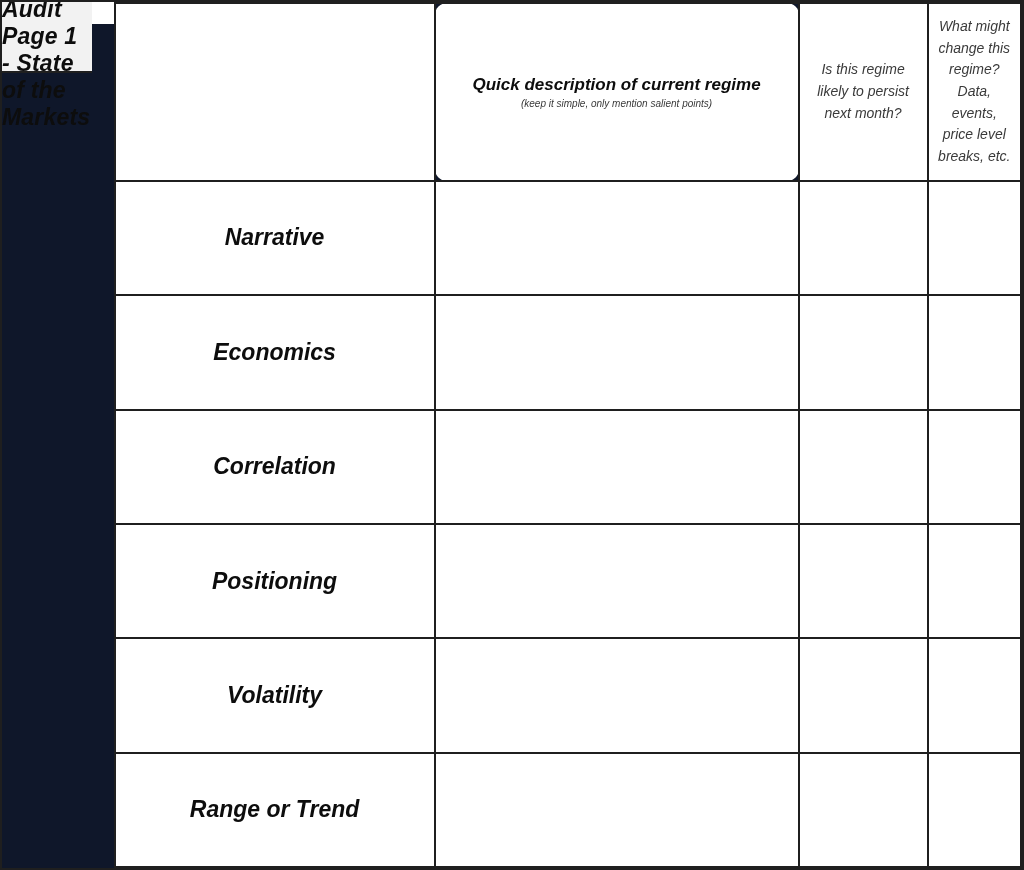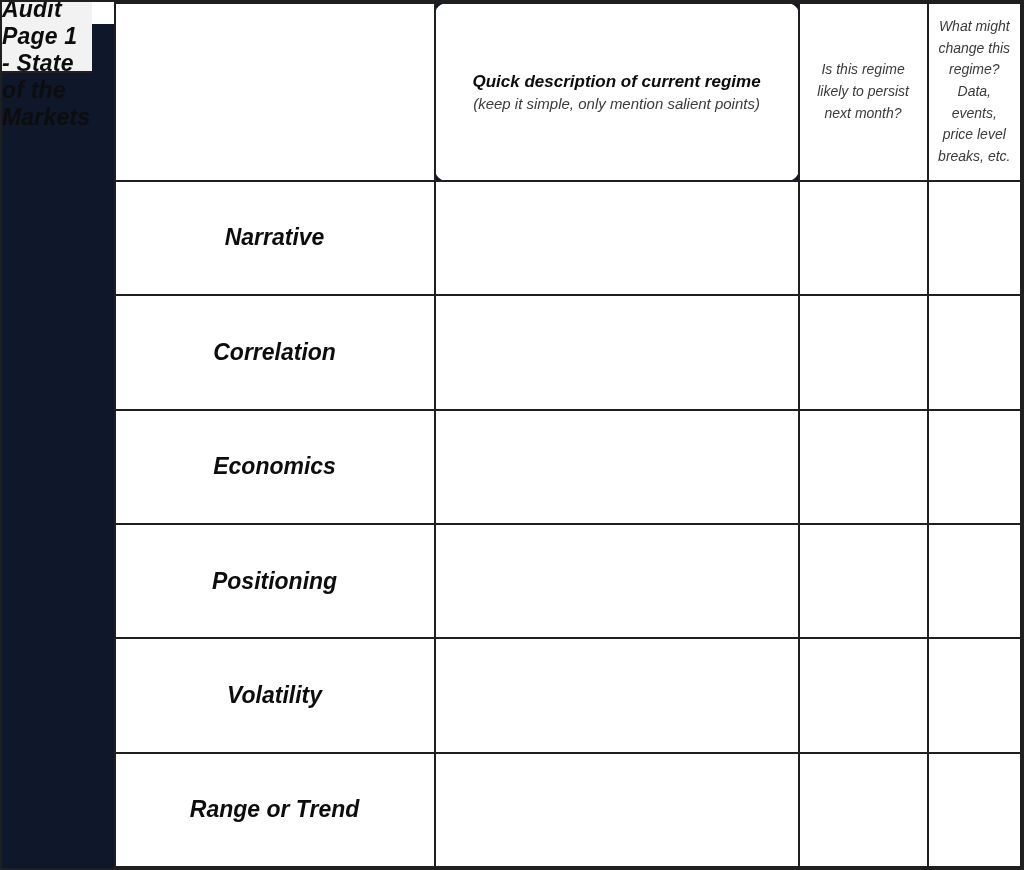--- a/index.html
+++ b/index.html
@@ -60,21 +60,21 @@
   }
   .desc-main {
     display: block;
     font-size: 17px;
     font-weight: bold;
     color: #0d0d0d;
     line-height: 1.25;
   }
   .desc-sub {
     display: block;
-    font-size: 15px;
+    font-size: 10px;
     font-weight: normal;
     color: #3a3a3a;
     line-height: 1.3;
     margin-top: 2px;
   }
   th.small-header {
     font-size: 14px;
     font-weight: normal;
     color: #3a3a3a;
     line-height: 1.55;
@@ -118,27 +118,27 @@
       </tr>
     </thead>
     <tbody>
       <tr>
         <th class="row-label">Narrative</th>
         <td class="fill-cell"></td>
         <td class="fill-cell"></td>
         <td class="fill-cell"></td>
       </tr>
       <tr>
-        <th class="row-label">Correlation</th>
+        <th class="row-label">Economics</th>
         <td class="fill-cell"></td>
         <td class="fill-cell"></td>
         <td class="fill-cell"></td>
       </tr>
       <tr>
-        <th class="row-label">Economics</th>
+        <th class="row-label">Correlation</th>
         <td class="fill-cell"></td>
         <td class="fill-cell"></td>
         <td class="fill-cell"></td>
       </tr>
       <tr>
         <th class="row-label">Positioning</th>
         <td class="fill-cell"></td>
         <td class="fill-cell"></td>
         <td class="fill-cell"></td>
       </tr>

